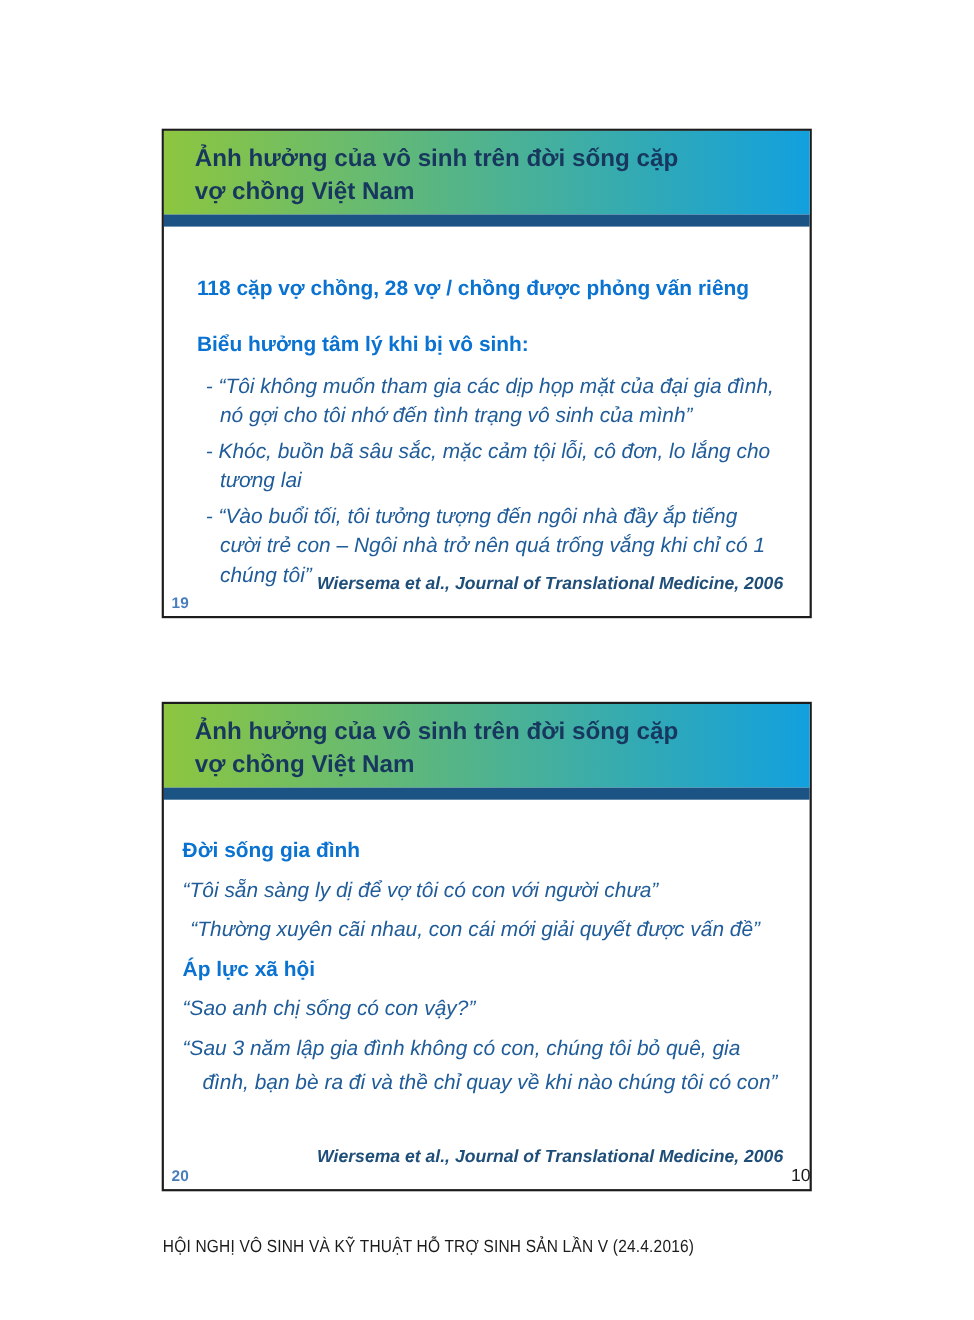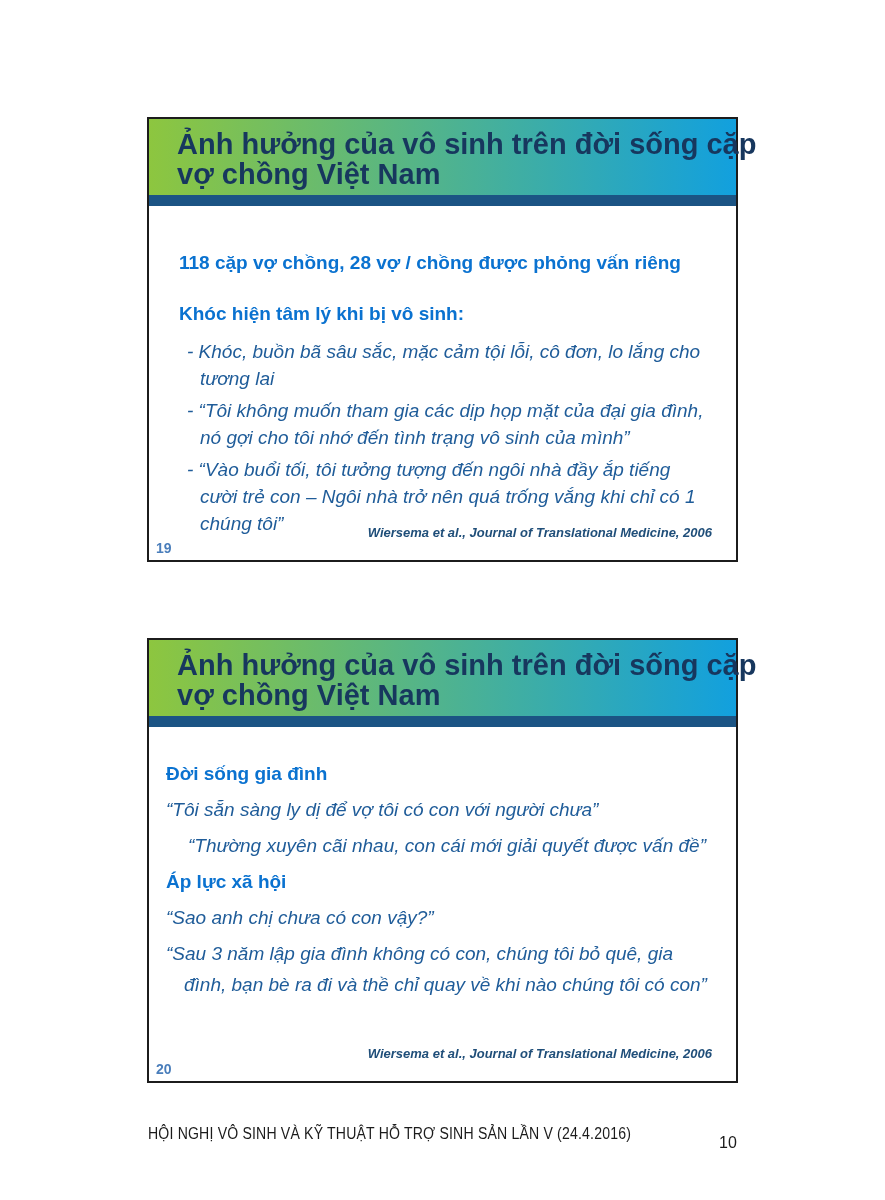--- a/index.html
+++ b/index.html
@@ -26,21 +26,21 @@
   }
   .slide-1 { top: 117px; }
   .slide-2 { top: 638px; }
   .slide-header {
     height: 76px;
     box-sizing: border-box;
     padding: 10px 8px 0 28px;
     background: linear-gradient(90deg, var(--gradient-start, #8DC63F) 0%, var(--gradient-end, #12A0DE) 100%);
   }
   .slide-title {
-    font-size: 29px;
+    font-size: 22px;
     font-weight: bold;
     line-height: 30px;
     color: var(--title-text, #17375E);
     white-space: nowrap;
   }
   .header-bar {
     height: 11px;
     background: var(--navy-bar, #1B5484);
   }
   .slide-body {
@@ -66,30 +66,30 @@
   .slide-1 .bullet {
     line-height: 27px;
     margin: 0 0 5px 8px;
     padding-left: 13px;
     text-indent: -13px;
   }
   
   .slide-2 .slide-body { padding-top: 31px; padding-left: 17px; }
   .slide-2 .slide-body p { line-height: 31px; margin-bottom: 5px; }
   .slide-2 .nowrap { white-space: nowrap; }
-  .slide-2 .indent-sm { margin-left: 22px; }
+  .slide-2 .indent-sm { margin-left: 7px; }
   .slide-2 .hang {
     padding-left: 18px;
     text-indent: -18px;
   }
   .citation {
     position: absolute;
     right: 24px;
     bottom: 20px;
-    font-size: 13px;
+    font-size: 16px;
     font-style: italic;
     font-weight: 600;
     color: var(--citation-blue, #1F4E79);
   }
   .slide-number {
     position: absolute;
     left: 7px;
     bottom: 4px;
     font-size: 14px;
     font-weight: bold;
@@ -102,64 +102,64 @@
     font-size: 16px;
     color: var(--footer-text, #1b1b1b);
     letter-spacing: 0.2px;
     white-space: nowrap;
     transform: scaleX(0.88);
     transform-origin: left center;
   }
   .footer-page-number {
     position: absolute;
     left: 719px;
-    top: 1134px;
+    top: 1061px;
     font-size: 16px;
     color: var(--footer-text, #1b1b1b);
     text-align: right;
   }
 </style>
 </head>
 <body>
 
 <div class="page">
 
   <section class="slide slide-1">
     <div class="slide-header">
       <div class="slide-title">
         <div>Ảnh hưởng của vô sinh trên đời sống cặp</div>
         <div>vợ chồng Việt Nam</div>
       </div>
     </div>
     <div class="header-bar"></div>
     <div class="slide-body">
       <p class="t-bold lead">118 cặp vợ chồng, 28 vợ / chồng được phỏng vấn riêng</p>
-      <p class="t-bold heading2">Khóc hiện tâm lý khi bị vô sinh:</p>
+      <p class="t-bold heading2">Biểu hưởng tâm lý khi bị vô sinh:</p>
+      <p class="t-italic bullet">- “Tôi không muốn tham gia các dịp họp mặt của đại gia đình, nó gợi cho tôi nhớ đến tình trạng vô sinh của mình”</p>
       <p class="t-italic bullet">- Khóc, buồn bã sâu sắc, mặc cảm tội lỗi, cô đơn, lo lắng cho tương lai</p>
-      <p class="t-italic bullet">- “Tôi không muốn tham gia các dịp họp mặt của đại gia đình, nó gợi cho tôi nhớ đến tình trạng vô sinh của mình”</p>
       <p class="t-italic bullet">- “Vào buổi tối, tôi tưởng tượng đến ngôi nhà đầy ắp tiếng cười trẻ con – Ngôi nhà trở nên quá trống vắng khi chỉ có 1 chúng tôi”</p>
     </div>
     <div class="citation">Wiersema et al., Journal of Translational Medicine, 2006</div>
     <div class="slide-number">19</div>
   </section>
 
   <section class="slide slide-2">
     <div class="slide-header">
       <div class="slide-title">
         <div>Ảnh hưởng của vô sinh trên đời sống cặp</div>
         <div>vợ chồng Việt Nam</div>
       </div>
     </div>
     <div class="header-bar"></div>
     <div class="slide-body">
       <p class="t-bold nowrap">Đời sống gia đình</p>
       <p class="t-italic nowrap">“Tôi sẵn sàng ly dị để vợ tôi có con với người chưa”</p>
       <p class="t-italic nowrap indent-sm">“Thường xuyên cãi nhau, con cái mới giải quyết được vấn đề”</p>
       <p class="t-bold nowrap">Áp lực xã hội</p>
-      <p class="t-italic nowrap">“Sao anh chị chưa có con vậy?”</p>
+      <p class="t-italic nowrap">“Sao anh chị sống có con vậy?”</p>
       <p class="t-italic hang">“Sau 3 năm lập gia đình không có con, chúng tôi bỏ quê, gia đình, bạn bè ra đi và thề chỉ quay về khi nào chúng tôi có con”</p>
     </div>
     <div class="citation">Wiersema et al., Journal of Translational Medicine, 2006</div>
     <div class="slide-number">20</div>
   </section>
 
   <div class="footer-conference">HỘI NGHỊ VÔ SINH VÀ KỸ THUẬT HỖ TRỢ SINH SẢN LẦN V (24.4.2016)</div>
   <div class="footer-page-number">10</div>
 
 </div>

